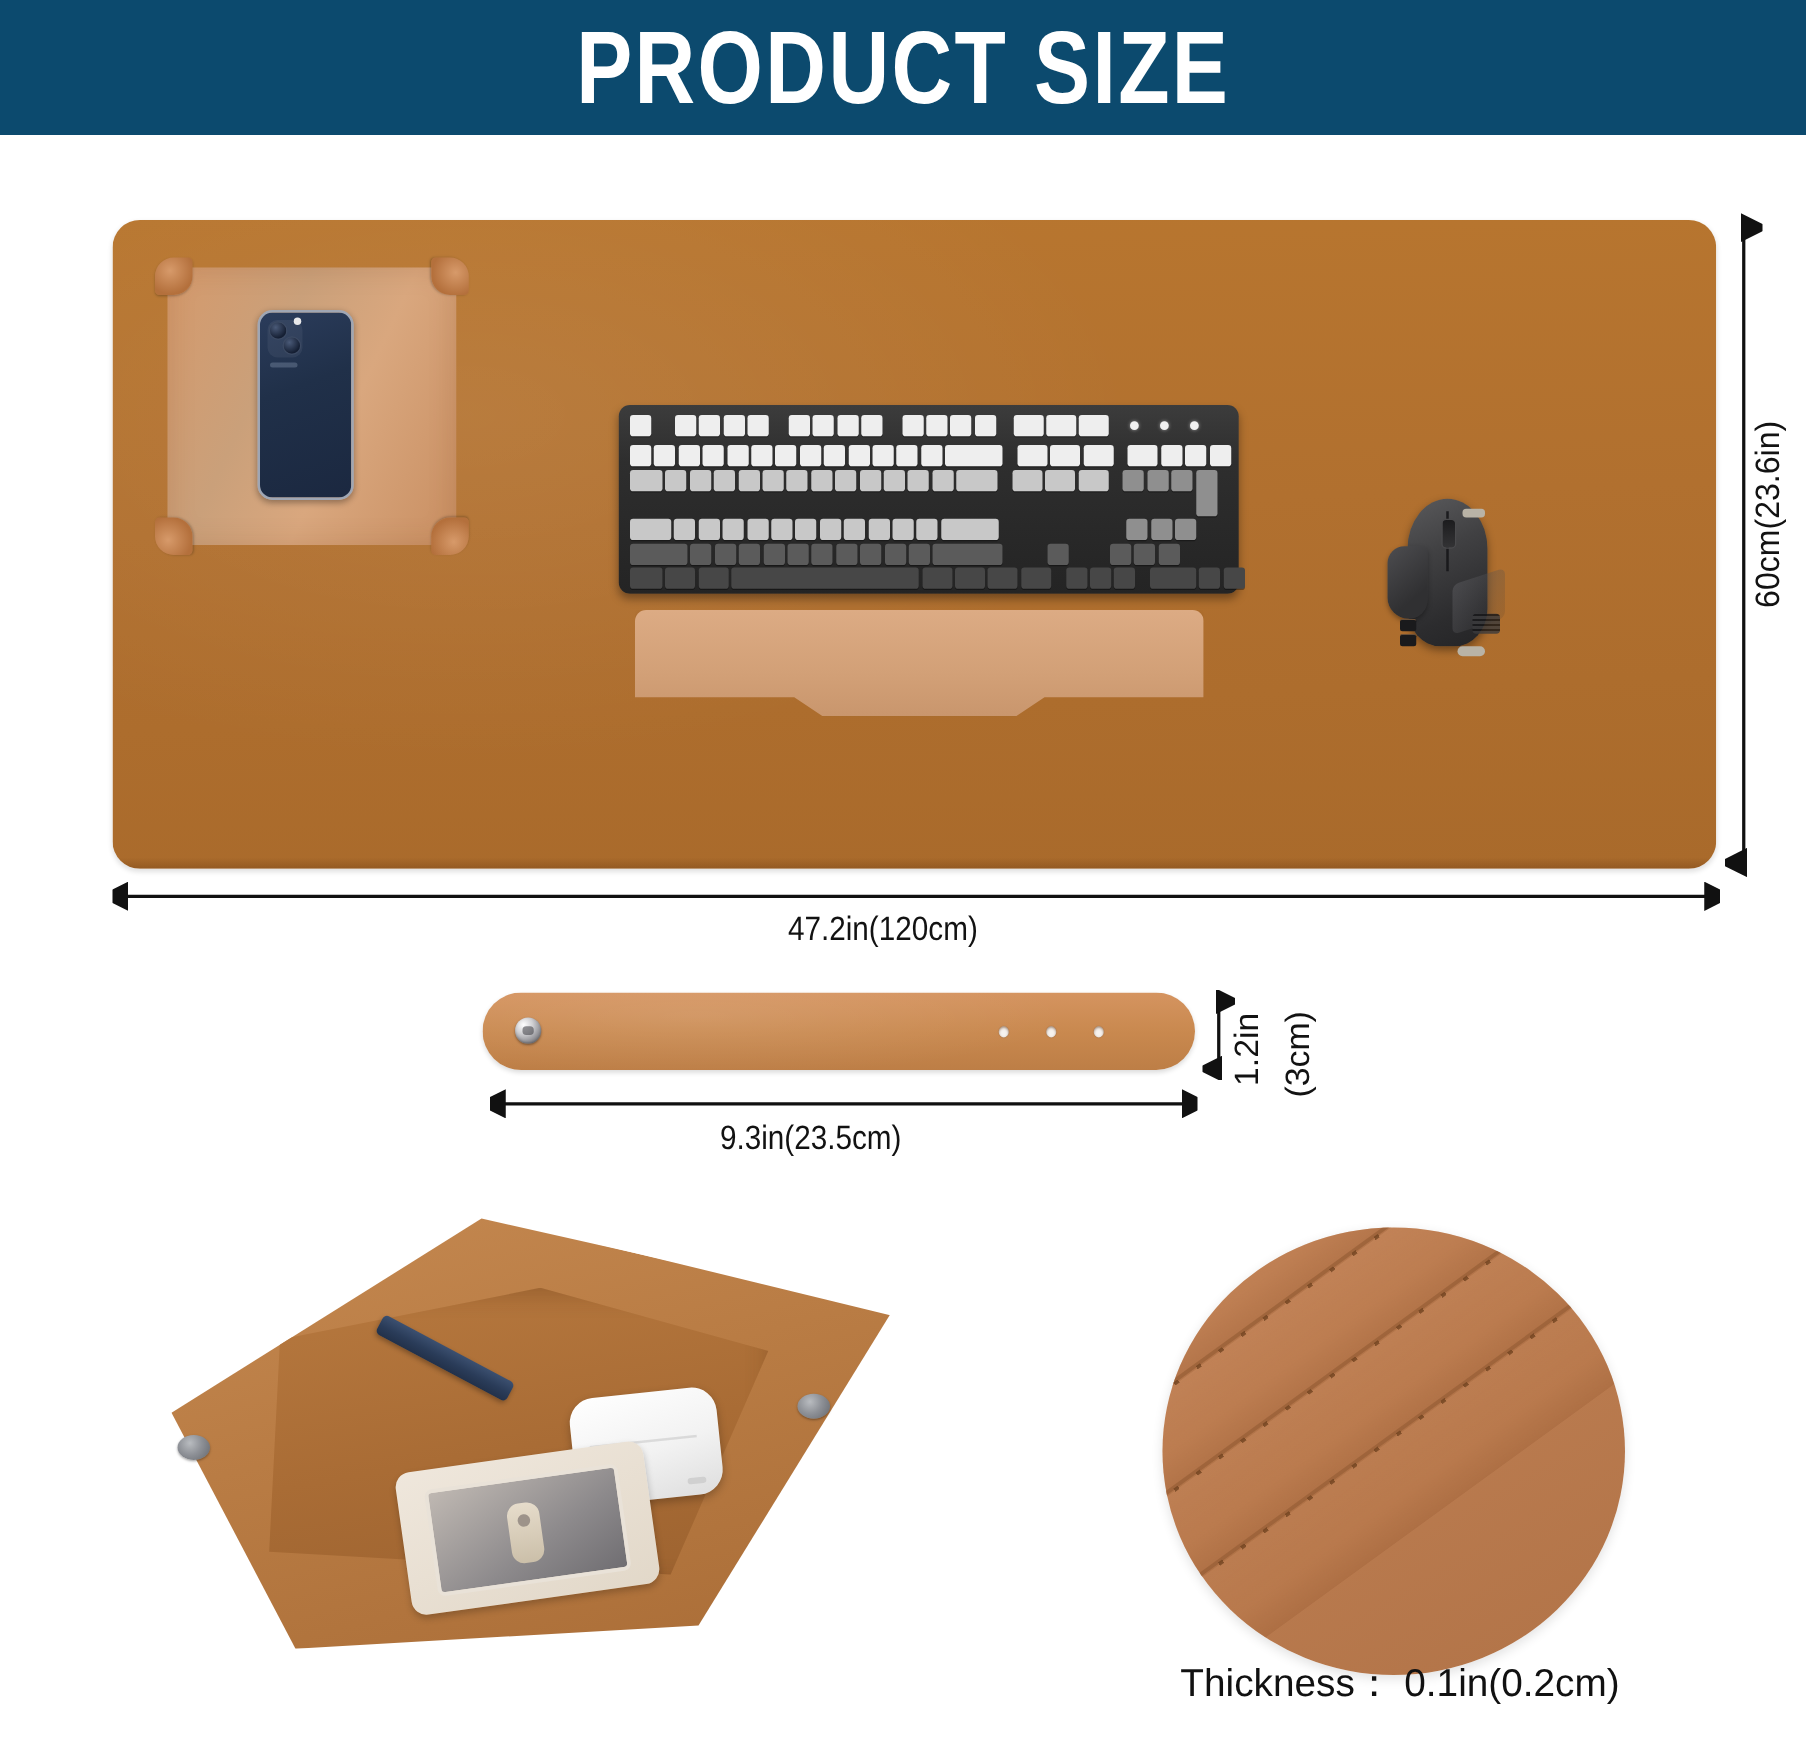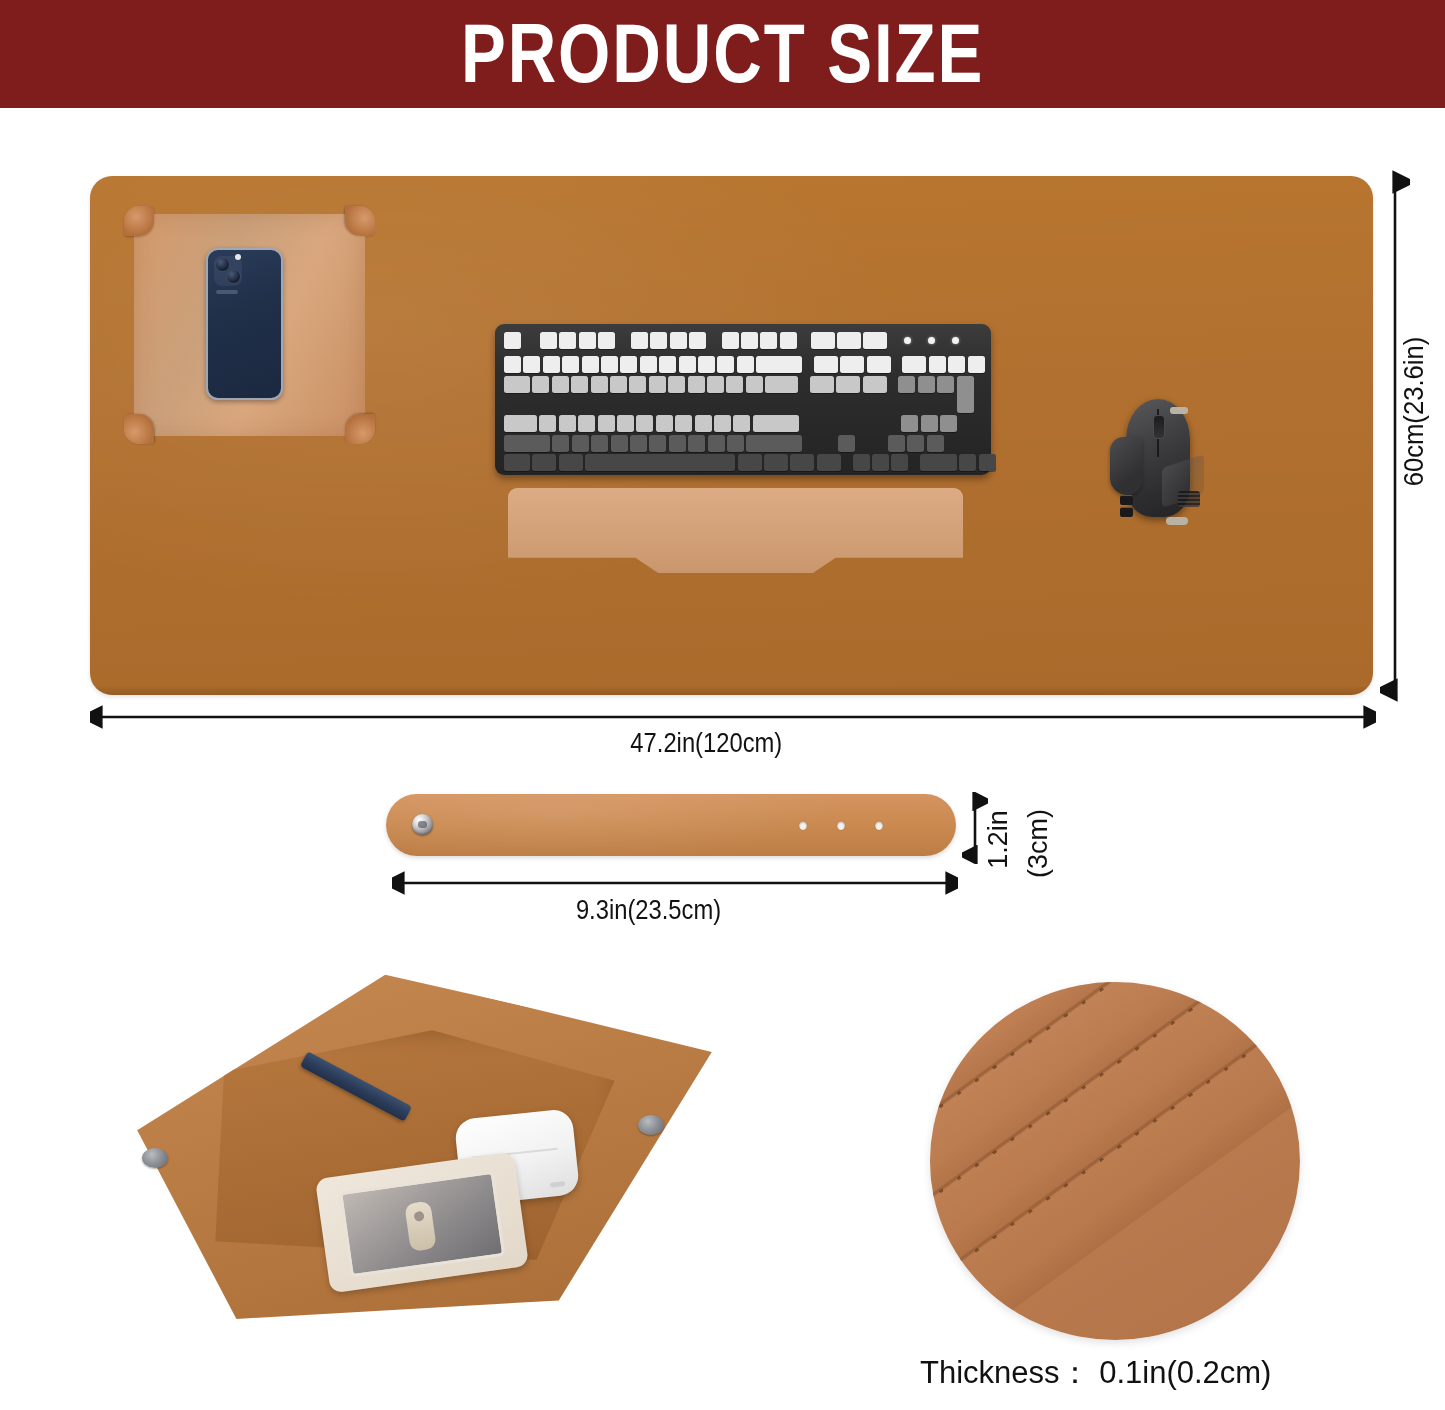--- a/index.html
+++ b/index.html
@@ -14,21 +14,21 @@
     overflow: hidden;
     font-family: "Liberation Sans", sans-serif;
     color: #111;
   }
 
   
   .header-banner {
     position: absolute;
     left: 0; top: 0;
     width: 1445px; height: 108px;
-    background: #7f1d1d;
+    background: #0c4a6e;
     display: flex;
     align-items: center;
     justify-content: center;
   }
   .header-title {
     color: #ffffff;
     font-size: 70px;
     font-weight: 700;
     letter-spacing: 2px;
     transform: scaleY(1.18) scaleX(0.96);
@@ -381,22 +381,23 @@
     background: repeating-linear-gradient(90deg, rgba(110,65,30,0.75) 0 4px, rgba(110,65,30,0) 4px 22px);
   }
   .layer.l1 { top: 10px; }
   .layer.l2 { top: 95px; }
   .layer.l3 { top: 180px; }
   .layer.l4 { top: 265px; }
   .layer.l5 { top: 350px; }
 
   .thickness-caption {
     position: absolute;
-    left: 920px; top: 402px;
+    left: 920px; top: 376px;
     width: 400px;
+    text-align: center;
     font-size: 31px;
     color: #111;
     font-family: "Liberation Sans", sans-serif;
     white-space: nowrap;
   }
 </style>
 </head>
 <body>
 
 <div class="header-banner">

